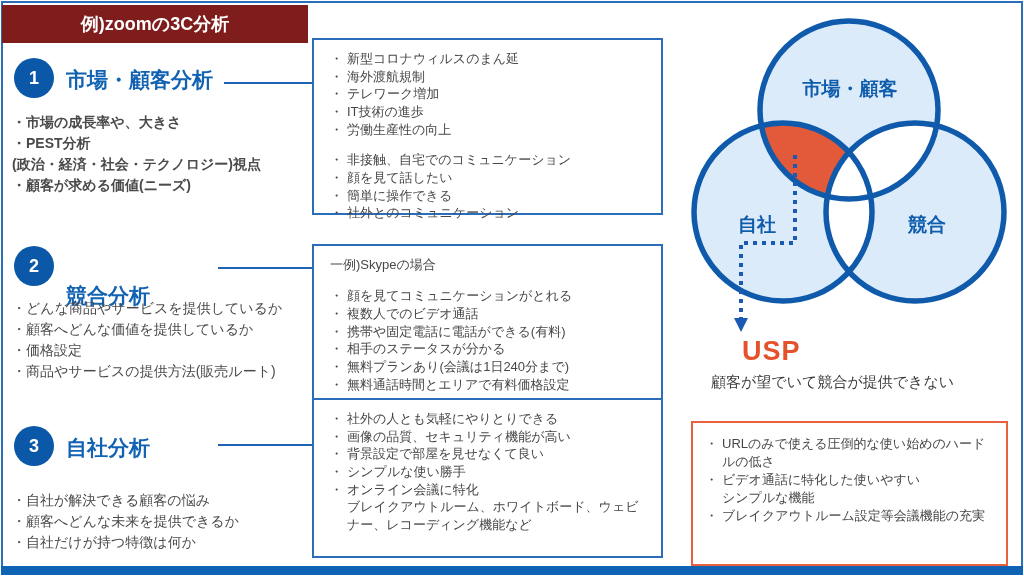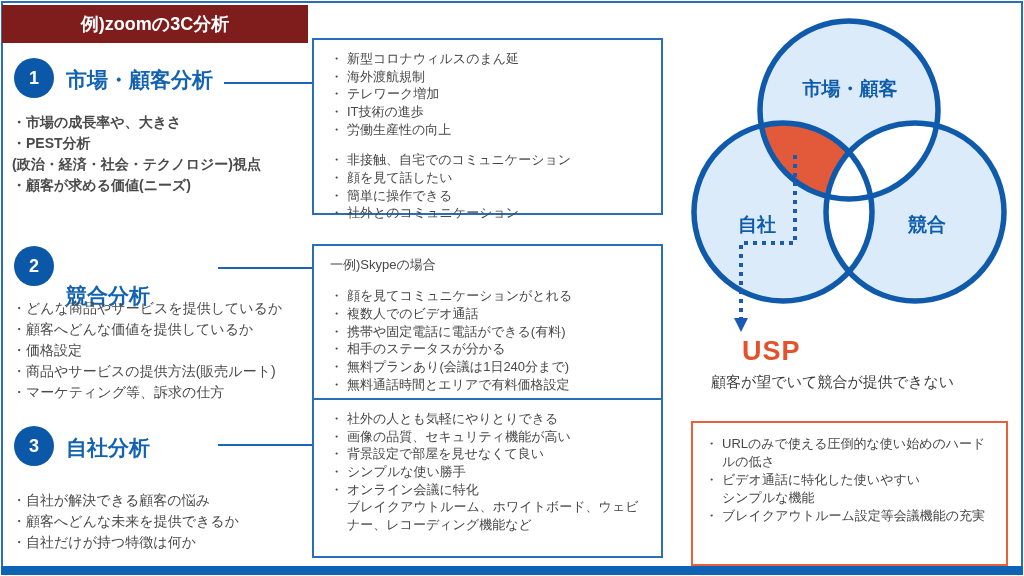--- a/index.html
+++ b/index.html
@@ -76,21 +76,20 @@
     <span>2</span>
   </div>
   <div class="sec-title" style="left:66px; top:254px;margin-top:28px;">競合分析</div>
   <div class="connector" style="left:218px; top:267px; width:94px;"></div>
   <div class="points" style="left:12px; top:298px;">
 
   <div class="pline"><span class="t">・どんな商品やサービスを提供しているか</span></div>
       <div class="pline"><span class="t">・顧客へどんな価値を提供しているか</span></div>
       <div class="pline"><span class="t">・価格設定</span></div>
       <div class="pline"><span class="t">・商品やサービスの提供方法(販売ルート)</span></div>
-      <div class="pline"><span class="t">・マーケティング等、訴求の仕方</span></div>
     </div>
 
   <div class="badge" style="left:14px; top:426px;">
     <span>3</span>
   </div>
   <div class="sec-title" style="left:66px; top:434px;">自社分析</div>
   <div class="connector" style="left:218px; top:444px; width:94px;"></div>
   <div class="points" style="left:12px; top:490px;">
 
   <div class="pline"><span class="t">・自社が解決できる顧客の悩み</span></div>

